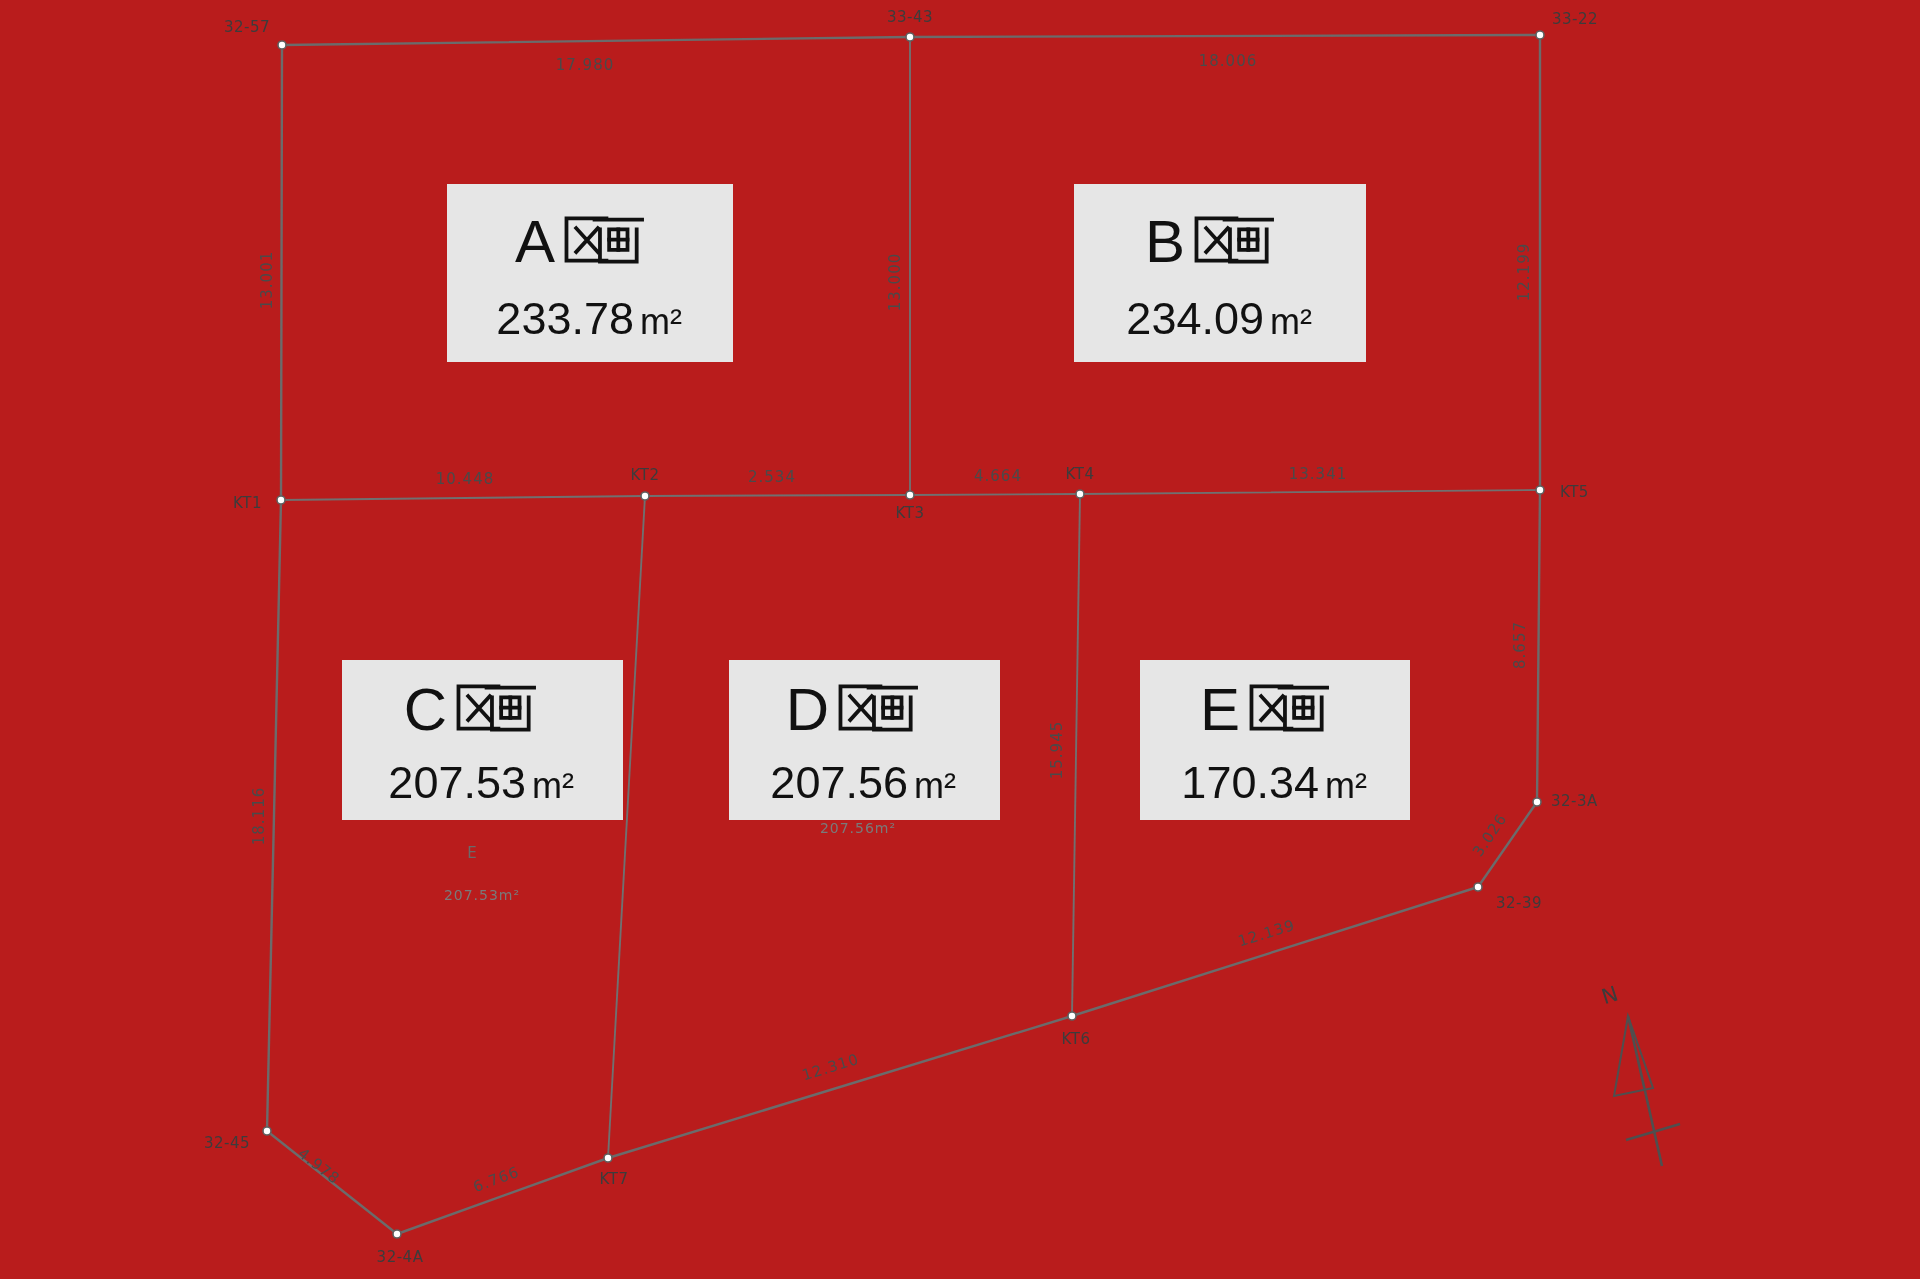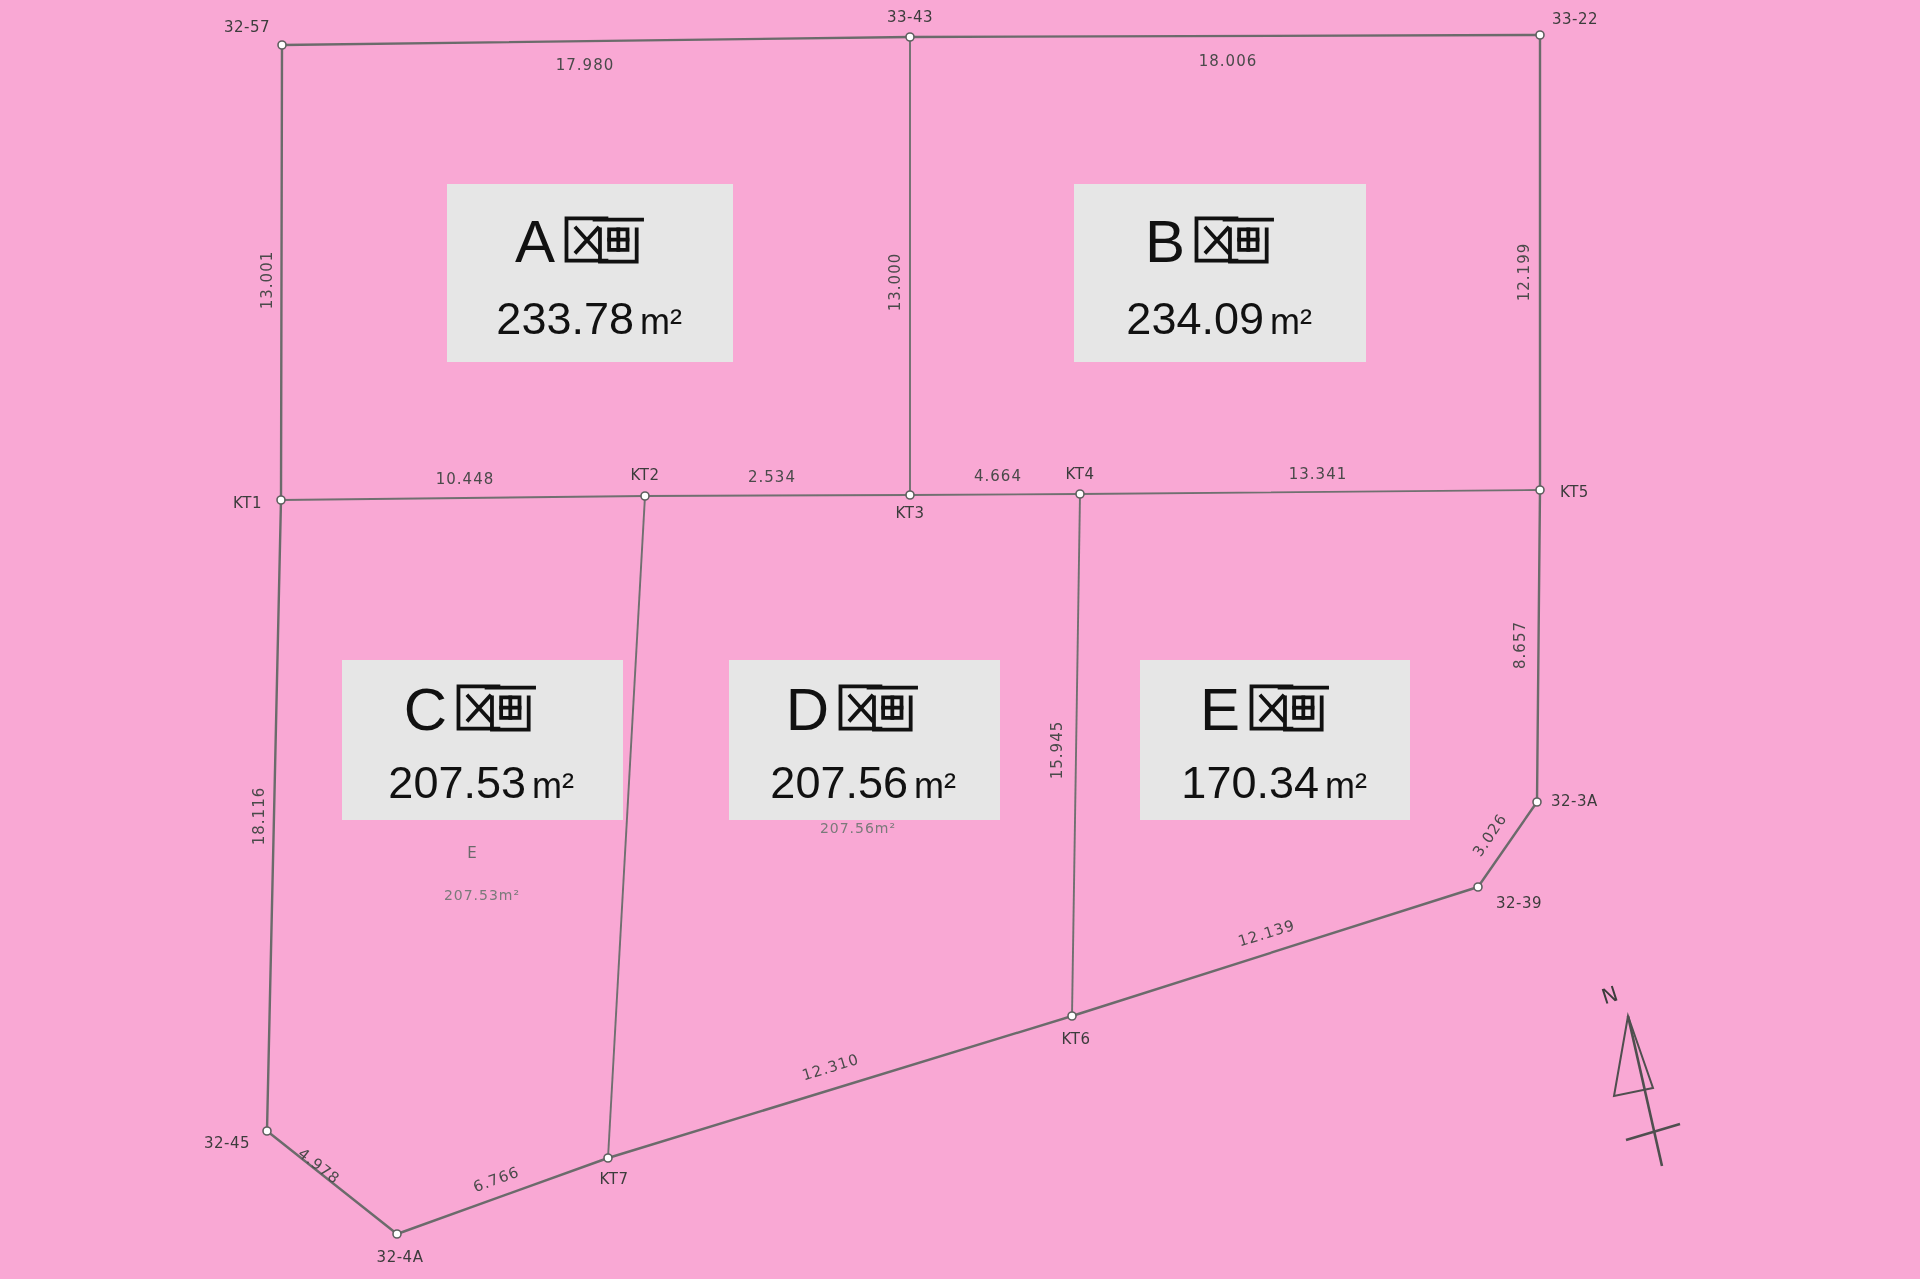--- a/index.html
+++ b/index.html
@@ -1,16 +1,16 @@
 <!DOCTYPE html>
 <html><head>
 <meta charset="utf-8">
 <style>
   html,body{margin:0;padding:0;background:#ffffff;}
-  .stage{position:relative;width:1920px;height:1279px;background:#f9a8d4;overflow:hidden;}
+  .stage{position:relative;width:1920px;height:1279px;background:#b91c1c;overflow:hidden;}
   svg{display:block;width:1920px;height:1279px;}
   .edge{stroke:#6b6b6b;stroke-width:2.4;fill:none;stroke-linejoin:round;}
   .inner{stroke:#707070;stroke-width:1.9;fill:none;}
   .marker{stroke:#5f5f5f;stroke-width:1.6;fill:#ffffff;}
   text{font-family:"DejaVu Sans",sans-serif;}
   .dim{font-size:15px;fill:#4a4a4a;letter-spacing:1px;}
   .pt{font-size:15px;fill:#3c3c3c;letter-spacing:0.5px;}
   .labelbox{fill:#e6e6e6;}
   .letter{font-family:"Liberation Sans",sans-serif;font-size:60px;fill:#111111;}
   .areanum{font-family:"Liberation Sans",sans-serif;font-size:45px;fill:#111111;}

